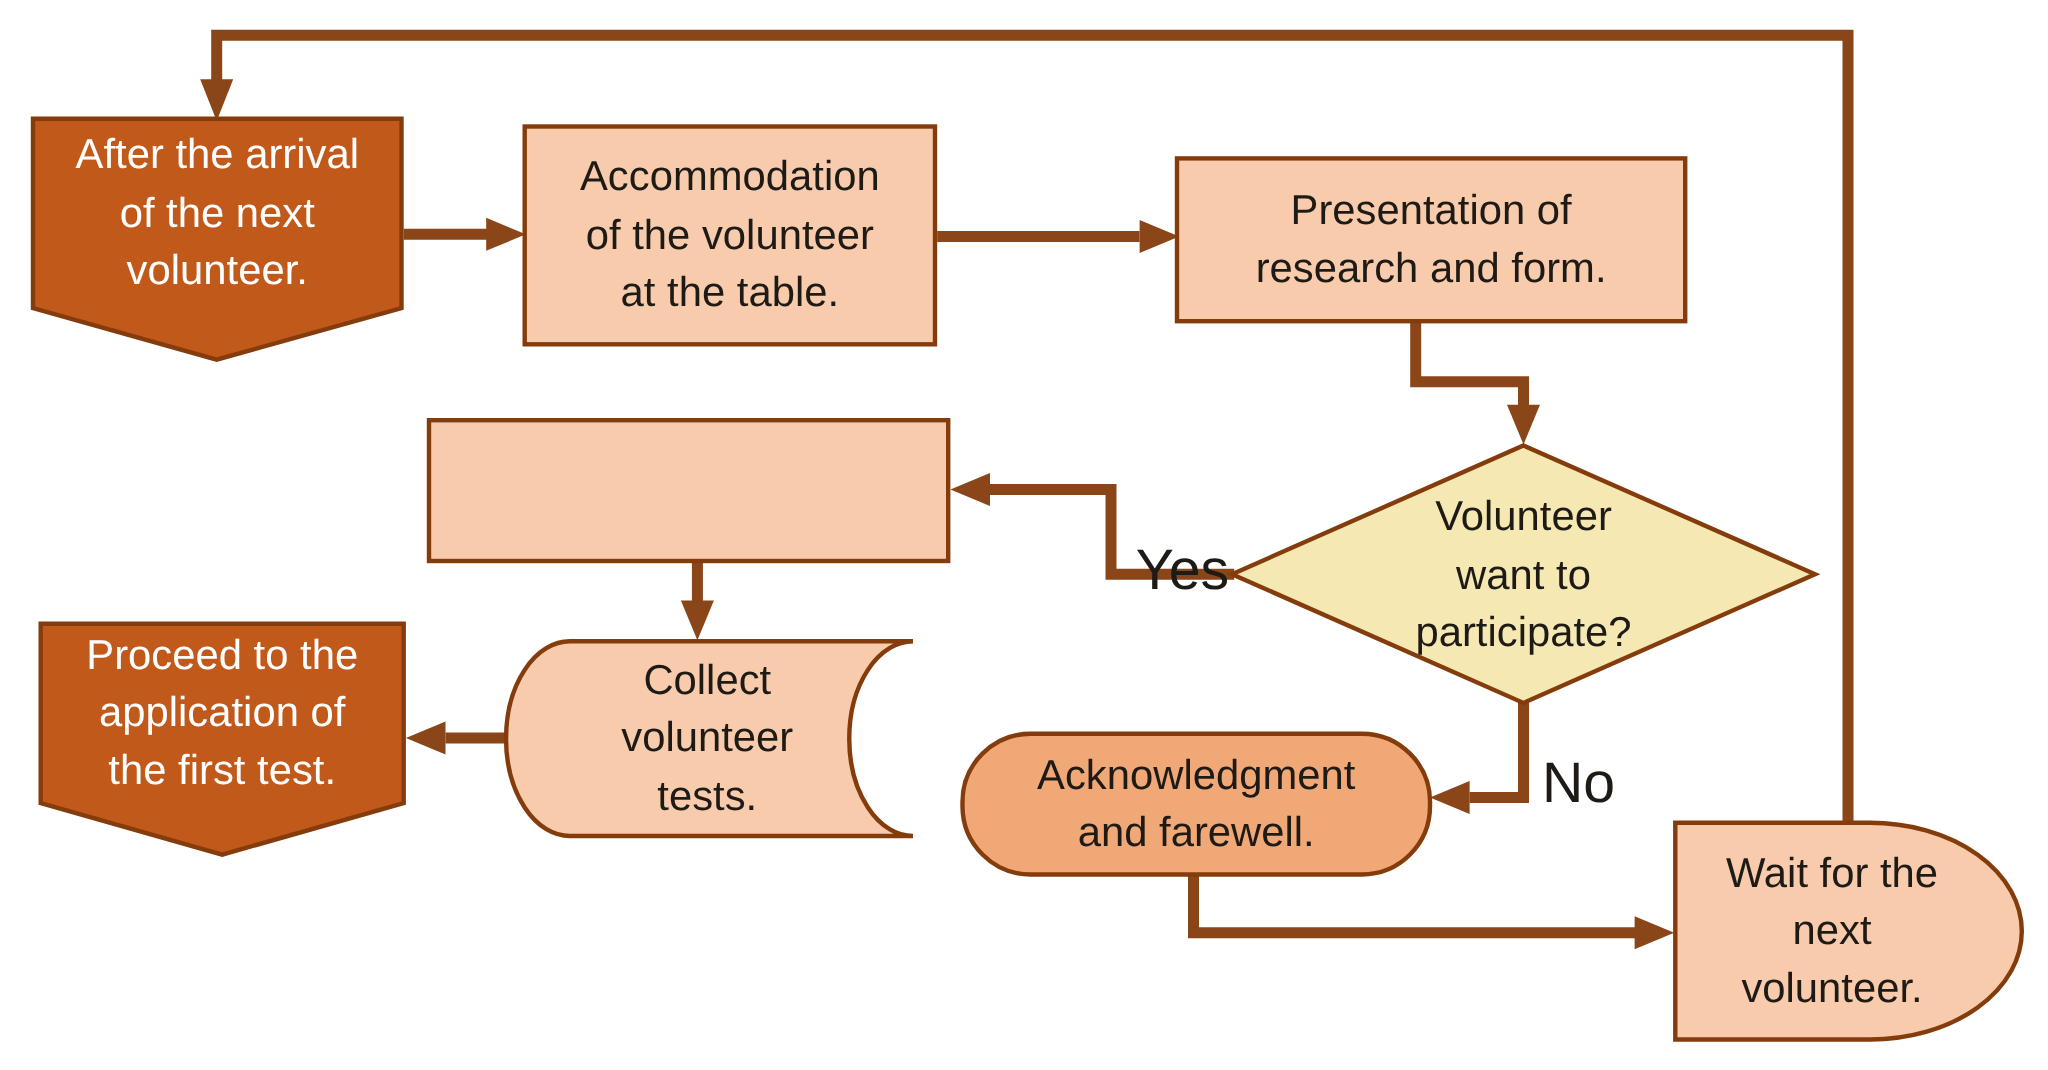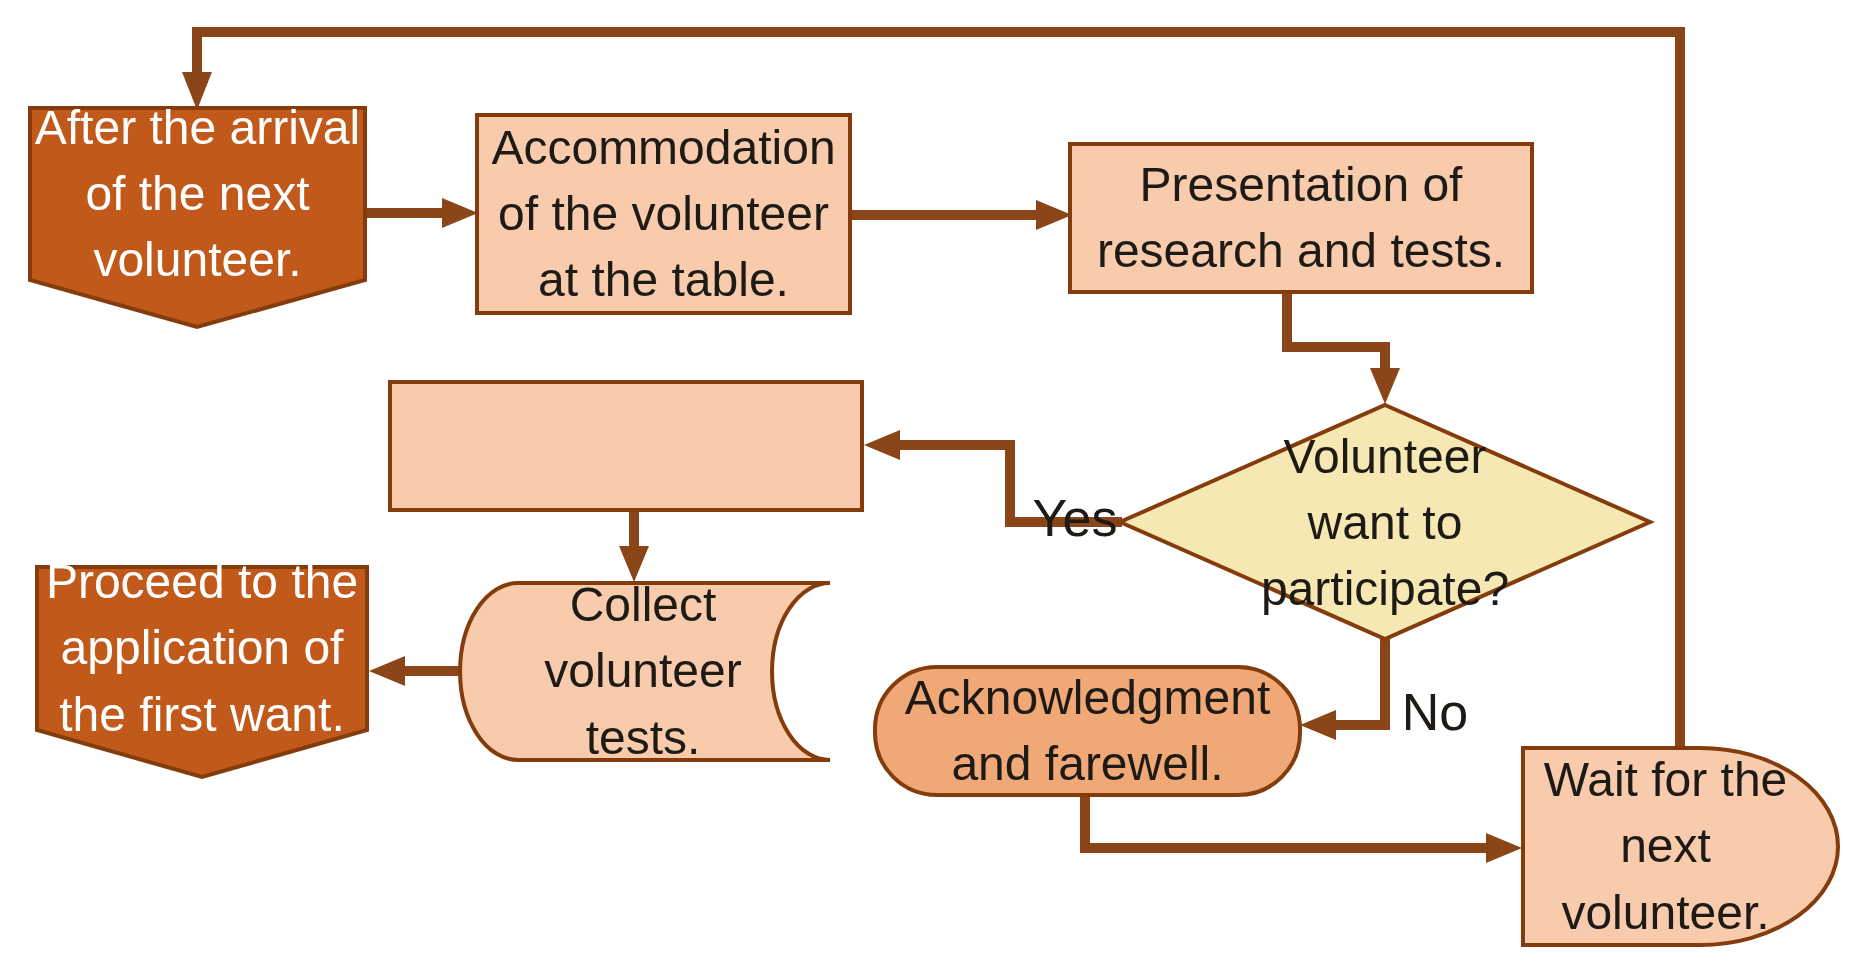--- a/index.html
+++ b/index.html
@@ -15,21 +15,21 @@
   .shape-peach{fill:var(--c-peach);stroke:var(--c-border);stroke-width:4;}
   .shape-salmon{fill:var(--c-salmon);stroke:var(--c-border);stroke-width:4;}
   .shape-yellow{fill:var(--c-yellow);stroke:var(--c-border);stroke-width:4;}
   .edge{fill:none;stroke:var(--c-line);stroke-width:10;}
   .arrowhead{fill:var(--c-line);stroke:none;}
   .node-label{
     position:absolute;
     display:flex;align-items:center;justify-content:center;
     text-align:center;
     white-space:pre-line;
-    font-size:48px;line-height:1.38;
+    font-size:38px;line-height:1.38;
     color:var(--c-text-dark);
     pointer-events:none;
   }
   .node-label.light{color:var(--c-text-light);}
   .edge-label{
     position:absolute;
     display:flex;align-items:center;justify-content:center;
     text-align:center;
     font-size:52px;line-height:1;
     color:var(--c-text-dark);
@@ -92,34 +92,34 @@
 
   <div class="node-label light" style="left:30px;top:108px;width:335px;height:172px;">After the arrival
 of the next
 volunteer.</div>
 
   <div class="node-label" style="left:477px;top:115px;width:373px;height:198px;">Accommodation
 of the volunteer
 at the table.</div>
 
   <div class="node-label" style="left:1070px;top:144px;width:462px;height:148px;">Presentation of
-research and tests.</div>
+research and form.</div>
 
   <div class="node-label" style="left:1265px;top:408px;width:240px;height:230px;">Volunteer
 want to
 participate?</div>
 
 
   <div class="node-label" style="left:478px;top:583px;width:330px;height:177px;">Collect
 volunteer
 tests.</div>
 
   <div class="node-label light" style="left:37px;top:567px;width:330px;height:163px;">Proceed to the
 application of
-the first want.</div>
+the first test.</div>
 
   <div class="node-label" style="left:875px;top:667px;width:425px;height:128px;">Acknowledgment
 and farewell.</div>
 
   <div class="node-label" style="left:1523px;top:748px;width:285px;height:197px;">Wait for the
 next
 volunteer.</div>
 
   <div class="edge-label" style="left:1015px;top:456px;width:120px;height:44px;">Yes</div>
 

